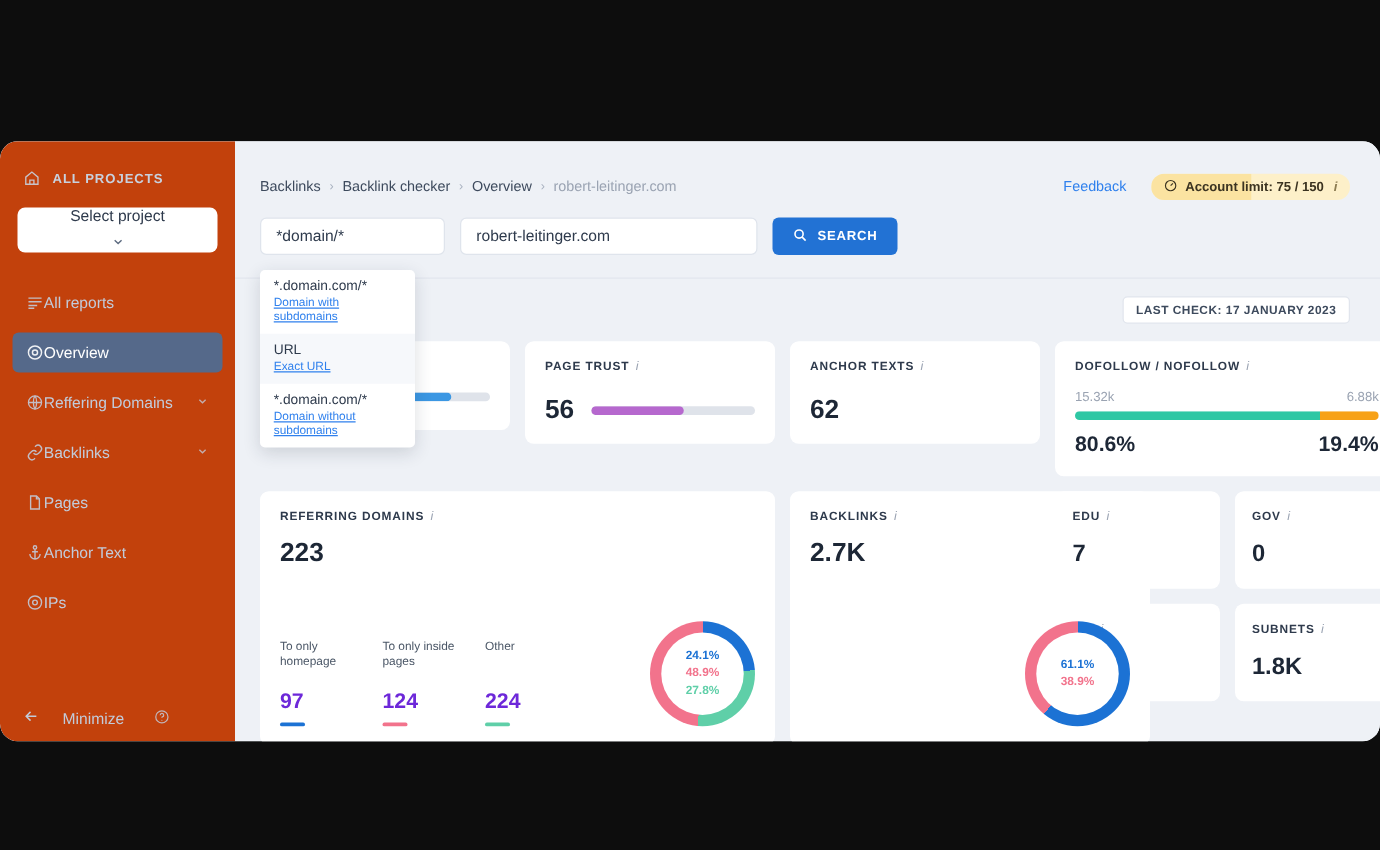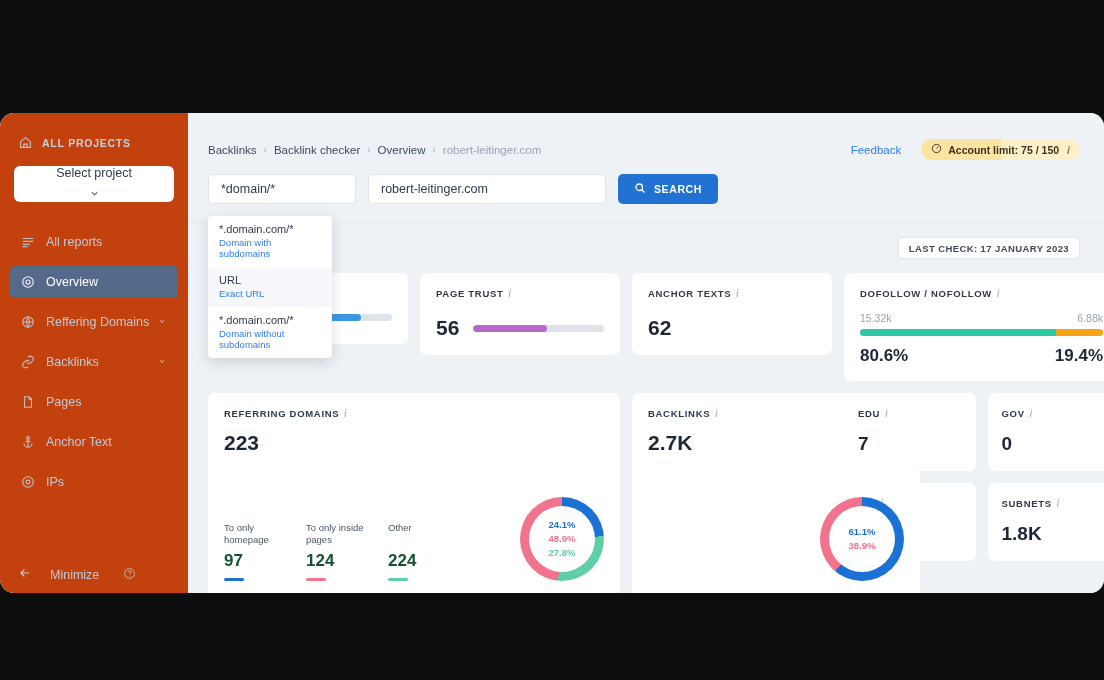--- a/index.html
+++ b/index.html
@@ -36,21 +36,21 @@
   }
   .sel-project {
     margin: 16px 14px 0 14px;
     height: 36px; background: #ffffff; border-radius: 6px;
     display: flex; align-items: center; justify-content: space-between;
     padding: 0 12px;
     font-size: 12.5px; color: #2e3a4c; flex-direction: column;
   }
   .navlist { margin-top: 24px; }
   .navitem {
-    display: flex; align-items: center; gap: 11px;
+    display: flex; align-items: center; 
     height: 32px; margin: 0 10px 8px 10px;
     padding: 0 10px; border-radius: 5px;
     font-size: 12.5px; color: #c2cbda;
     position: relative;
   }
   .navitem.active { background: #55698a; color: #ffffff; }
   .navitem .chev { position: absolute; right: 11px; font-size: 9px; opacity: .8; }
   .nav-ico { width: 15px; height: 15px; display: inline-flex; align-items: center; justify-content: center; opacity: .9; flex: 0 0 15px; }
   .nav-ico svg { display: block; }
   .minimize {
@@ -98,21 +98,21 @@
   
   .dropdown {
     position: absolute; left: 20px; top: 56px; width: 124px;
     background: #fff; border-radius: 4px;
     box-shadow: 0 4px 14px rgba(30,42,60,.16); z-index: 40;
     overflow: hidden;
   }
   .dd-item { padding: 7px 11px 8px 11px; }
   .dd-item.alt { background: #f6f8fb; }
   .dd-t { font-size: 11px; color: #2e3a4c; }
-  .dd-s { font-size: 9.5px; color: #2f80ed; margin-top: 2px; }
+  .dd-s { font-size: 9.5px; color: #2f80ed; margin-top: 2px; text-decoration: underline; }
 
   .divider { height: 1px; background: #e2e6ee; margin: 18px 0 0 0; }
 
   .lastcheck-row { display: flex; justify-content: flex-end; padding: 14px 24px 0 0; }
   .lastcheck {
     background: #fff; border: 1px solid #e1e5ed; border-radius: 4px;
     height: 22px; display: flex; align-items: center; padding: 0 10px;
     font-size: 9.5px; letter-spacing: .4px; color: #3d4a5d; font-weight: 600;
   }
 
@@ -149,21 +149,21 @@
   .dof-nums { display: flex; justify-content: space-between; font-size: 10.5px; color: #9aa3b2; margin-top: 13px; }
   .dof-bar { display: flex; height: 7px; border-radius: 4px; overflow: hidden; margin-top: 5px; }
   .dof-pct { display: flex; justify-content: space-between; margin-top: 10px; font-size: 17px; font-weight: 700; color: #1d2736; }
 
   
   .bd { display: flex; align-items: flex-end; margin-top: 42px; }
   .bd-cols { display: flex; gap: 22px; }
   .bd-col { width: 60px; }
   .bd-col.wide { width: 82px; }
   .bd-lab { font-size: 9.5px; color: #4a5666; line-height: 1.25; min-height: 24px; }
-  .bd-num { font-size: 17px; font-weight: 700; color: #14532d; margin-top: 5px; }
+  .bd-num { font-size: 17px; font-weight: 700; color: #6d28d9; margin-top: 15px; }
   .bd-dash { width: 20px; height: 3px; border-radius: 2px; margin-top: 7px; }
   .donut-box { margin-left: auto; position: relative; width: 84px; height: 84px; }
   .donut { width: 84px; height: 84px; border-radius: 50%; }
   .donut::after {
     content: ""; position: absolute; left: 9px; top: 9px;
     width: 66px; height: 66px; border-radius: 50%; background: #fff;
   }
   .donut-lab {
     position: absolute; left: 0; top: 0; width: 84px; height: 84px;
     display: flex; flex-direction: column; align-items: center; justify-content: center;

